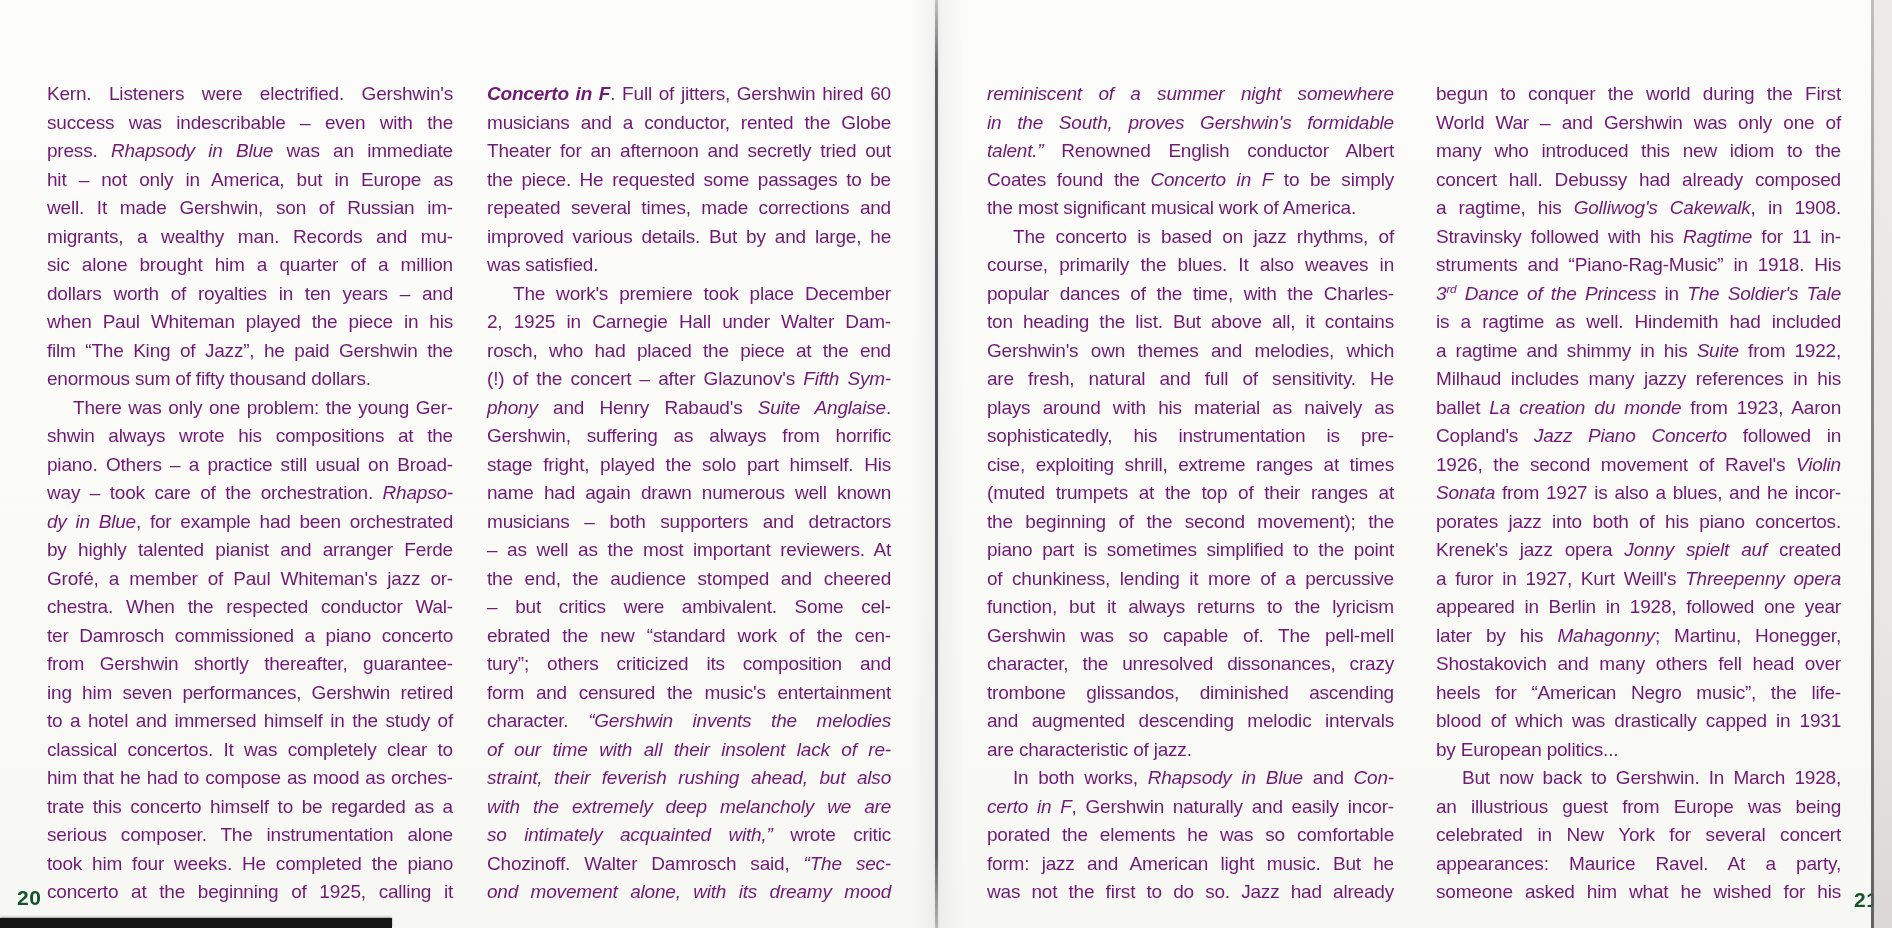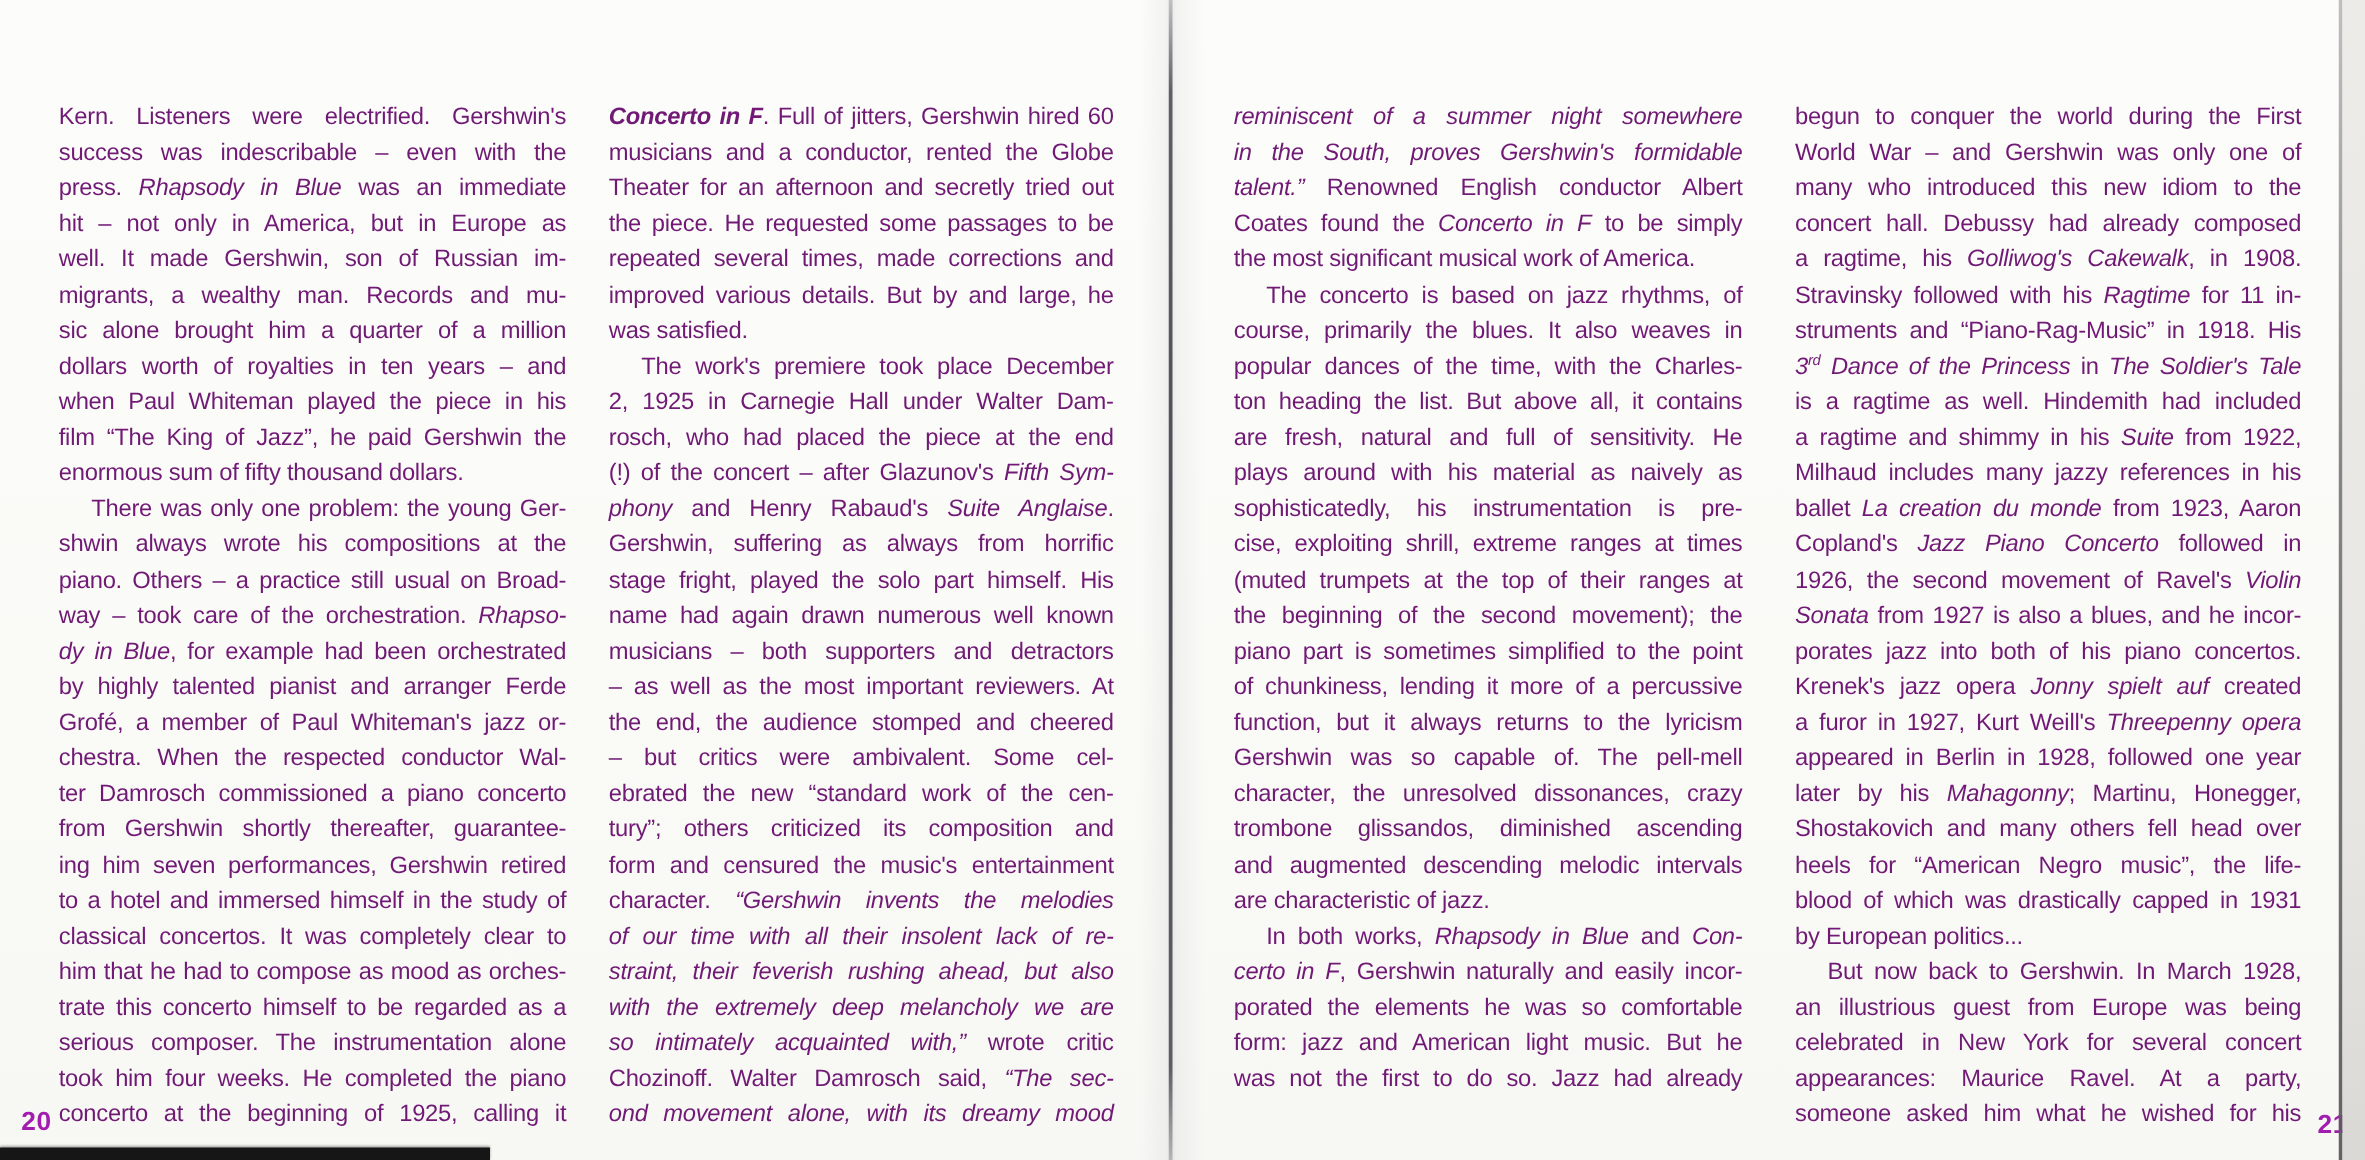--- a/index.html
+++ b/index.html
@@ -17,21 +17,21 @@
   .col-2{left:487px;width:404px;}
   .col-3{left:987px;width:407px;}
   .col-4{left:1436px;width:405px;}
   .line{text-align:justify;text-align-last:justify;white-space:normal;}
   .line.last{text-align-last:left;}
   .line.indent{text-indent:26px;}
   em{font-style:italic;}
   strong{font-weight:bold;}
   sup{font-size:0.62em;vertical-align:super;line-height:0;}
   .page-number{
-    position:absolute;font-weight:bold;font-size:21px;color:#a21caf;letter-spacing:0.5px;
+    position:absolute;font-weight:bold;font-size:21px;color:#14532d;letter-spacing:0.5px;
   }
   .pn-left{left:17px;top:886px;}
   .pn-right{left:1834px;top:888px;margin-left:20px;}
   .gutter-shade{
     position:absolute;left:912px;top:0;width:52px;height:928px;
     background:linear-gradient(90deg,rgba(60,60,70,0) 0%,rgba(60,60,70,0.05) 40%,rgba(60,60,70,0.10) 48%,rgba(60,60,70,0.05) 56%,rgba(60,60,70,0) 100%);
   }
   .gutter-line{
     position:absolute;left:935px;top:0;width:3px;height:928px;
     background:linear-gradient(180deg,rgba(70,68,80,0.25) 0%,rgba(70,68,80,0.85) 8%,rgba(60,58,72,0.9) 50%,rgba(70,68,80,0.85) 92%,rgba(70,68,80,0.3) 100%);
@@ -119,20 +119,21 @@
 <div class="column col-3">
     <div class="line"><em>reminiscent of a summer night somewhere</em></div>
     <div class="line"><em>in the South, proves Gershwin's formidable</em></div>
     <div class="line"><em>talent.”</em> Renowned English conductor Albert</div>
     <div class="line">Coates found the <em>Concerto in F</em> to be simply</div>
     <div class="line last">the most significant musical work of America.</div>
     <div class="line indent">The concerto is based on jazz rhythms, of</div>
     <div class="line">course, primarily the blues. It also weaves in</div>
     <div class="line">popular dances of the time, with the Charles-</div>
     <div class="line">ton heading the list. But above all, it contains</div>
+    <div class="line">Gershwin's own themes and melodies, which</div>
     <div class="line">are fresh, natural and full of sensitivity. He</div>
     <div class="line">plays around with his material as naively as</div>
     <div class="line">sophisticatedly, his instrumentation is pre-</div>
     <div class="line">cise, exploiting shrill, extreme ranges at times</div>
     <div class="line">(muted trumpets at the top of their ranges at</div>
     <div class="line">the beginning of the second movement); the</div>
     <div class="line">piano part is sometimes simplified to the point</div>
     <div class="line">of chunkiness, lending it more of a percussive</div>
     <div class="line">function, but it always returns to the lyricism</div>
     <div class="line">Gershwin was so capable of. The pell-mell</div>

